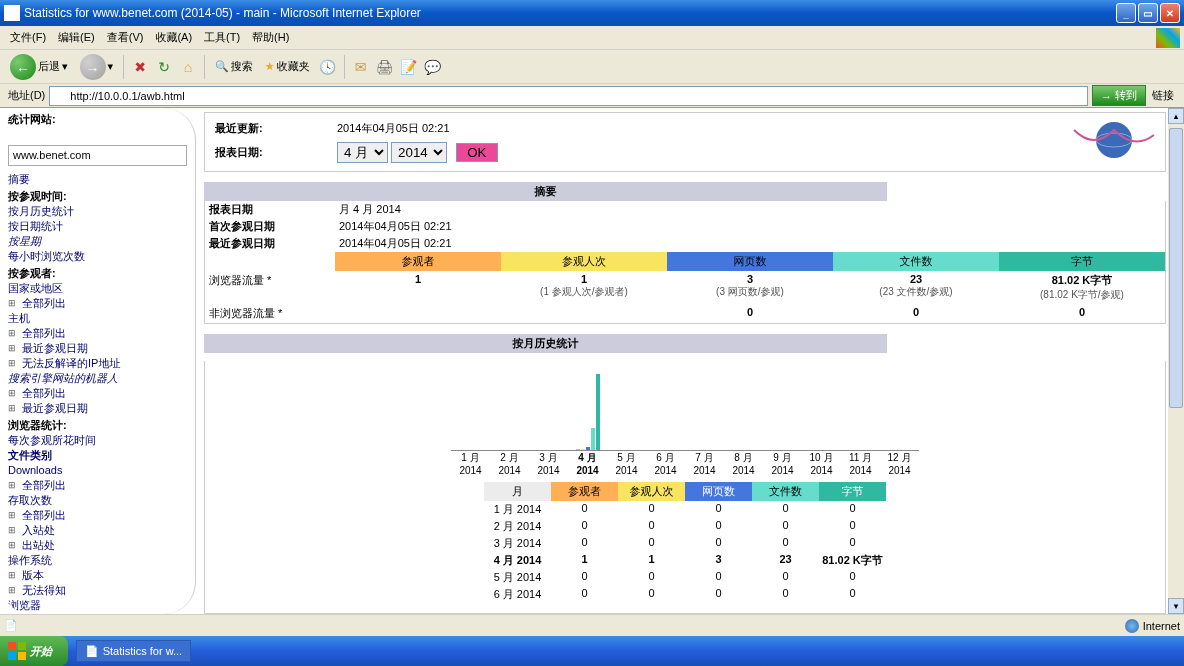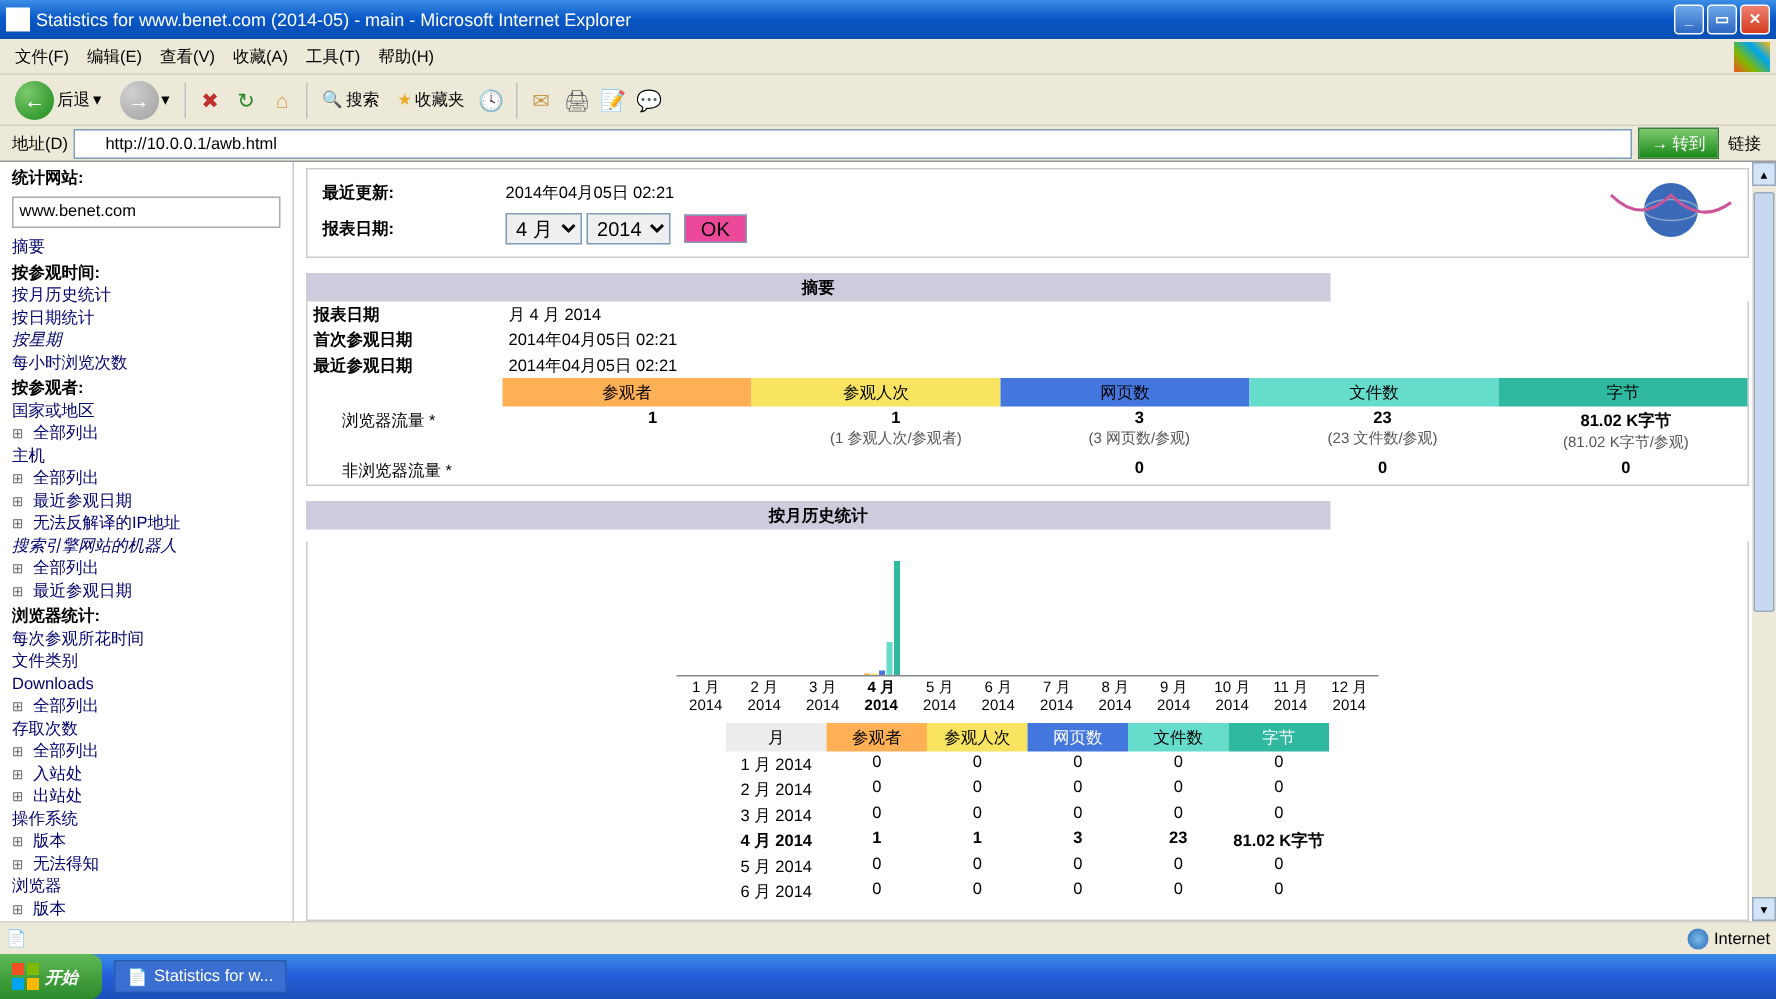--- a/index.html
+++ b/index.html
@@ -31,23 +31,23 @@
 
 
 .addressbar { height: 24px; background: #ece9d8; display: flex; align-items: center; padding: 0 4px; border-bottom: 1px solid #999; }
 .addr-label { padding: 0 4px; }
 .addr-input { flex: 1; height: 20px; border: 1px solid #7f9db9; background: #fff; padding: 0 20px 0 20px; font-size: 11px; position: relative; }
 .addr-go { background: linear-gradient(#7cc96d,#1a8a1a); color: #fff; padding: 2px 8px; margin-left: 4px; border: 1px solid #3a7a3a; font-size: 11px; }
 .addr-links { padding: 0 6px; }
 
 
 .main-wrap { display: flex; height: calc(100% - 26px - 24px - 34px - 24px - 22px - 30px); background: #fff; }
-.sidebar { width: 196px; background: #fff; border-right: 1px solid #ccc; padding: 4px 8px; overflow: hidden; color: #00006c; }
+.sidebar { width: 196px; background: #fff; border-right: 1px solid #ccc; padding: 4px 8px; overflow: hidden; color: #00006c; border-radius: 32px; }
 .sidebar .side-title { font-weight: bold; color: #000; }
-.sidebar .site-box { border: 1px solid #aaa; padding: 2px 4px; margin: 4px 0 6px; background: #fff; color: #000; }
+.sidebar .site-box { border: 1px solid #aaa; padding: 2px 4px; margin: 18px 0 6px; background: #fff; color: #000; }
 .sidebar .lvl0 { font-weight: bold; color: #000; margin-top: 2px; }
 .sidebar .lvl1 { margin-left: 0; }
 .sidebar .lvl2 { margin-left: 14px; position: relative; }
 .sidebar .lvl2::before { content: "⊞"; position: absolute; left: -14px; font-size: 9px; color: #666; }
 .sidebar div { line-height: 15px; }
 
 .content { flex: 1; background: #fff; overflow: auto; padding: 4px 18px 4px 8px; position: relative; }
 .content-inner { border: 1px solid #ccc; padding: 4px; }
 
 
@@ -70,21 +70,21 @@
 .color-row { display: flex; font-size: 11px; text-align: center; }
 .color-row .c { flex: 1; padding: 2px; color: #000; }
 .c-label { width: 130px; }
 .c-orange { background: #ffb055; }
 .c-yellow { background: #f8e460; }
 .c-blue { background: #4477dd; color: #fff; }
 .c-cyan { background: #66ddcc; }
 .c-teal { background: #2eb9a0; color: #fff; }
 
 
-.data-row { display: flex; text-align: center; padding: 2px 0; font-size: 11px; margin-left: 19px; }
+.data-row { display: flex; text-align: center; padding: 2px 0; font-size: 11px; }
 .data-row .c { flex: 1; }
 .data-row .c-label { width: 130px; text-align: left; padding-left: 4px; }
 .sub { font-size: 10px; color: #555; }
 
 .note { font-size: 11px; margin: 4px 0; }
 
 
 .monthly-head { display: flex; text-align: center; font-size: 11px; margin-top: 6px; justify-content: center; }
 .monthly-head .m { width: 67px; padding: 2px; }
 .m-month { background: #ececec; }
@@ -213,21 +213,21 @@
         <div class="lvl2" style="color: rgb(0, 0, 108); cursor: pointer;">全部列出</div>
         <div class="lvl1" style="color: rgb(0, 0, 108); cursor: pointer;">主机</div>
         <div class="lvl2" style="color: rgb(0, 0, 108); cursor: pointer;">全部列出</div>
         <div class="lvl2" style="color: rgb(0, 0, 108); cursor: pointer;">最近参观日期</div>
         <div class="lvl2" style="color: rgb(0, 0, 108); cursor: pointer;">无法反解译的IP地址</div>
         <div class="lvl1" style="color: rgb(0, 0, 108); cursor: pointer; font-style: italic;">搜索引擎网站的机器人</div>
         <div class="lvl2" style="color: rgb(0, 0, 108); cursor: pointer;">全部列出</div>
         <div class="lvl2" style="color: rgb(0, 0, 108); cursor: pointer;">最近参观日期</div>
         <div class="lvl0">浏览器统计:</div>
         <div class="lvl1" style="color: rgb(0, 0, 108); cursor: pointer;">每次参观所花时间</div>
-        <div class="lvl1" style="color: rgb(0, 0, 108); cursor: pointer;">文件类别</div>
+        <div class="lvl1" style="color: rgb(0, 0, 108); cursor: pointer; font-weight: bold;">文件类别</div>
         <div class="lvl1" style="color: rgb(0, 0, 108); cursor: pointer;">Downloads</div>
         <div class="lvl2" style="color: rgb(0, 0, 108); cursor: pointer;">全部列出</div>
         <div class="lvl1" style="color: rgb(0, 0, 108); cursor: pointer;">存取次数</div>
         <div class="lvl2" style="color: rgb(0, 0, 108); cursor: pointer;">全部列出</div>
         <div class="lvl2" style="color: rgb(0, 0, 108); cursor: pointer;">入站处</div>
         <div class="lvl2" style="color: rgb(0, 0, 108); cursor: pointer;">出站处</div>
         <div class="lvl1" style="color: rgb(0, 0, 108); cursor: pointer;">操作系统</div>
         <div class="lvl2" style="color: rgb(0, 0, 108); cursor: pointer;">版本</div>
         <div class="lvl2" style="color: rgb(0, 0, 108); cursor: pointer;">无法得知</div>
         <div class="lvl1" style="color: rgb(0, 0, 108); cursor: pointer;">浏览器</div>

